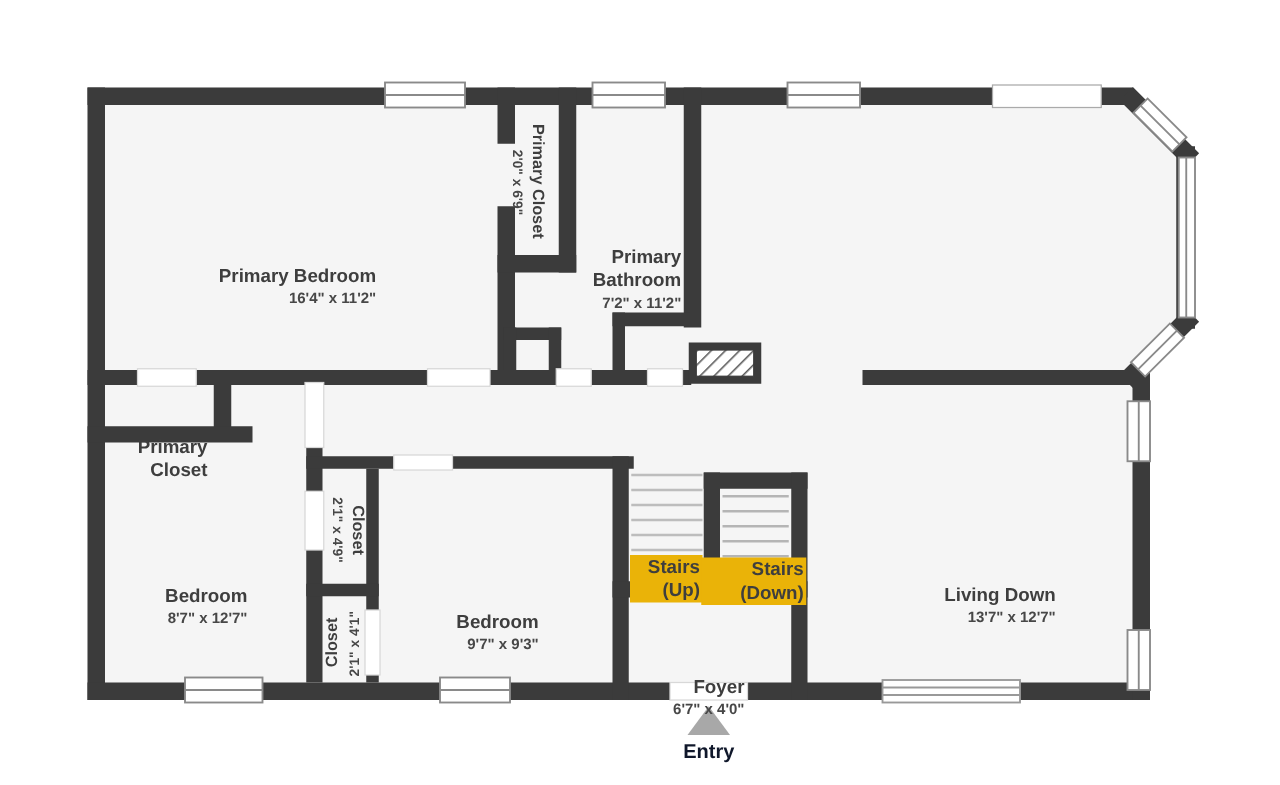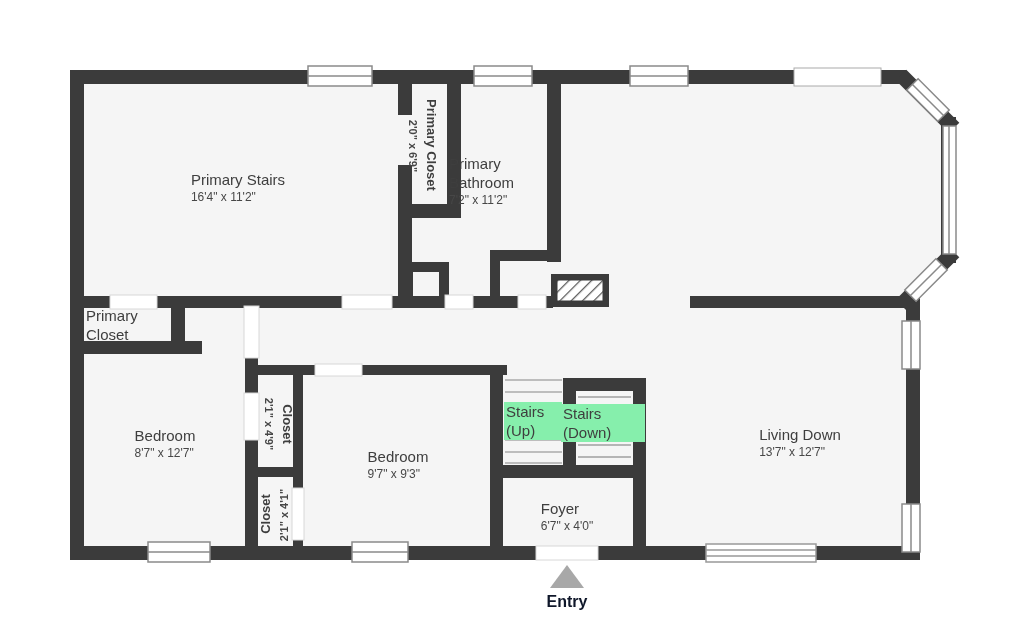--- a/index.html
+++ b/index.html
@@ -3,26 +3,26 @@
 <meta charset="utf-8">
 <style>
   html,body{margin:0;padding:0;background:#ffffff;}
   #canvas{
     position:relative;width:1024px;height:628px;background:#ffffff;overflow:hidden;
     font-family:"Liberation Sans", sans-serif;
   }
   #plan-svg{position:absolute;left:0;top:0;}
   .lbl{
     position:absolute;transform:translate(-50%,-50%);
-    text-align:left;color:#3e3e3e;font-weight:400;white-space:nowrap;z-index:5;
+    text-align:right;color:#3e3e3e;font-weight:700;white-space:nowrap;z-index:5;margin-top:42px;
   }
   .lbl .nm{font-size:15px;line-height:19px;}
   .lbl .dm{font-size:12px;line-height:16px;color:#474747;}
   .lbl.wrap{white-space:normal;}
-  .stairs-bg{background:#86efac;padding:0 2px;}
+  .stairs-bg{background:#eab308;padding:0 2px;}
   .vtext{
     position:absolute;transform:translate(-50%,-50%);
     writing-mode:vertical-rl;text-orientation:mixed;
     color:#3e3e3e;font-weight:700;white-space:nowrap;z-index:5;
   }
   .vtext.up{transform:translate(-50%,-50%) rotate(180deg);}
   .vname{font-size:13px;}
   .vdim{font-size:11px;color:#474747;}
   .entry-lbl{
     position:absolute;transform:translate(-50%,-50%);
@@ -163,21 +163,21 @@
       <line x1="706" y1="550" x2="816" y2="550" stroke="#999999"></line>
       <line x1="706" y1="556" x2="816" y2="556" stroke="#999999"></line>
     </g>
 
     <g>
       <polygon points="567,565 550,588 584,588" fill="#a8a8a8"></polygon>
     </g>
   </svg>
 
   <div class="lbl" style="left:238px;top:187px">
-    <div class="nm">Primary Stairs</div>
+    <div class="nm">Primary Bedroom</div>
     <div class="dm">16'4" x 11'2"</div>
   </div>
 
   <span class="vtext vname" style="left:431px;top:145px">Primary Closet</span>
   <span class="vtext vdim" style="left:413px;top:146px">2'0" x 6'9"</span>
 
   <div class="lbl wrap" style="left:497px;top:181px;width:96px">
     <div class="nm">Primary Bathroom</div>
     <div class="dm">7'2" x 11'2"</div>
   </div>

